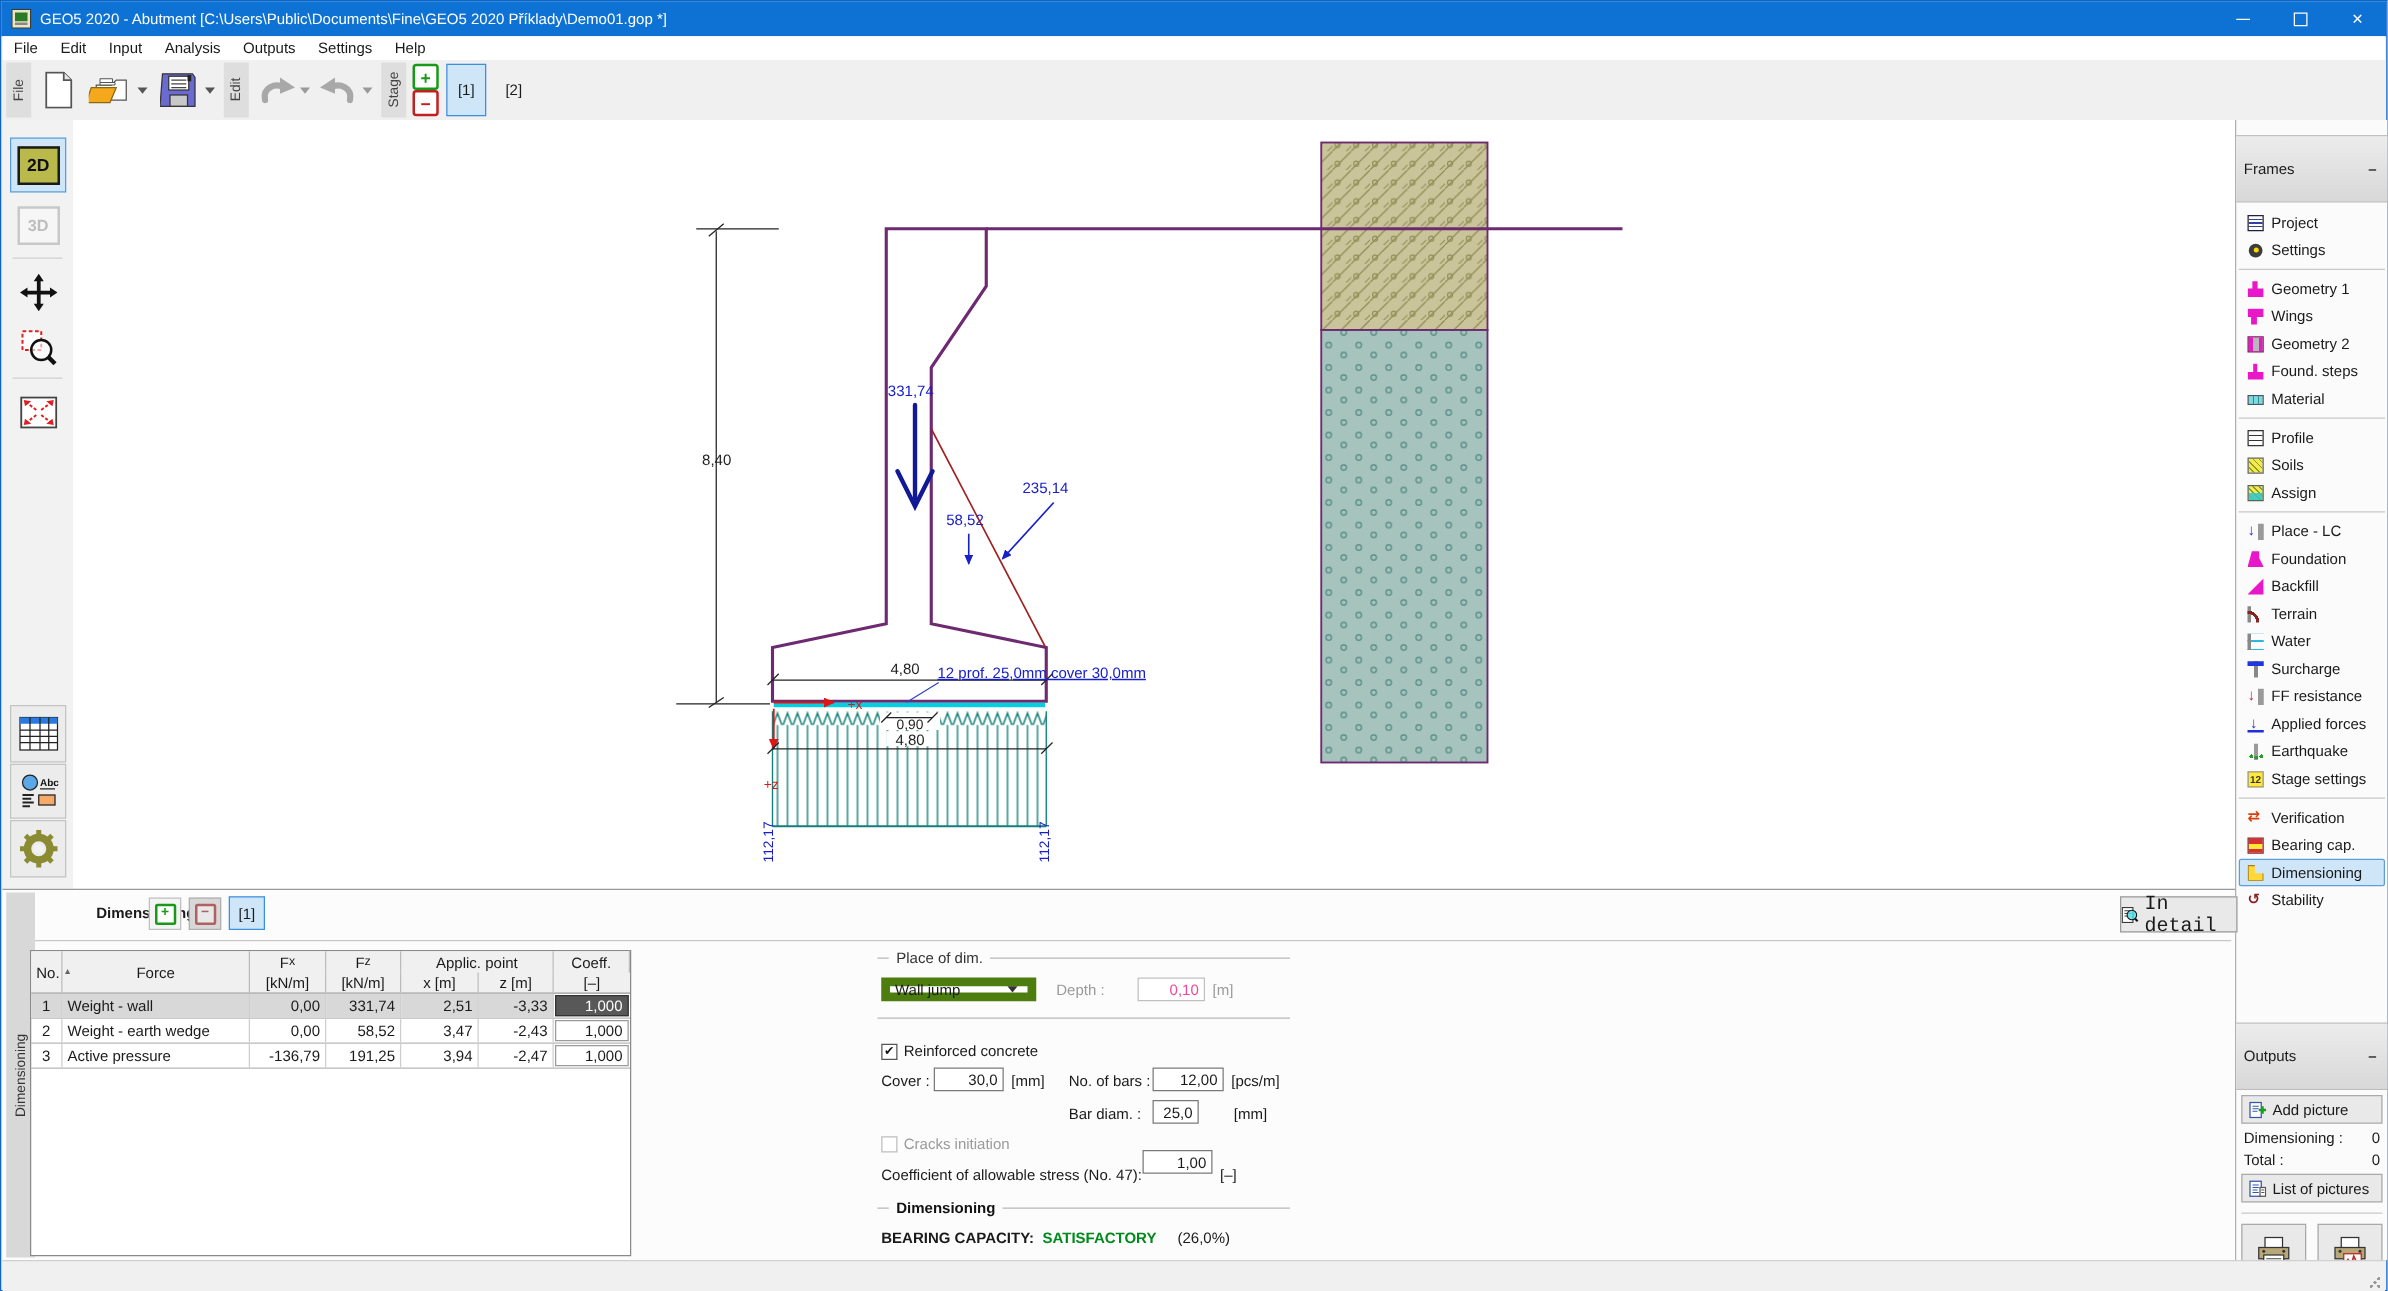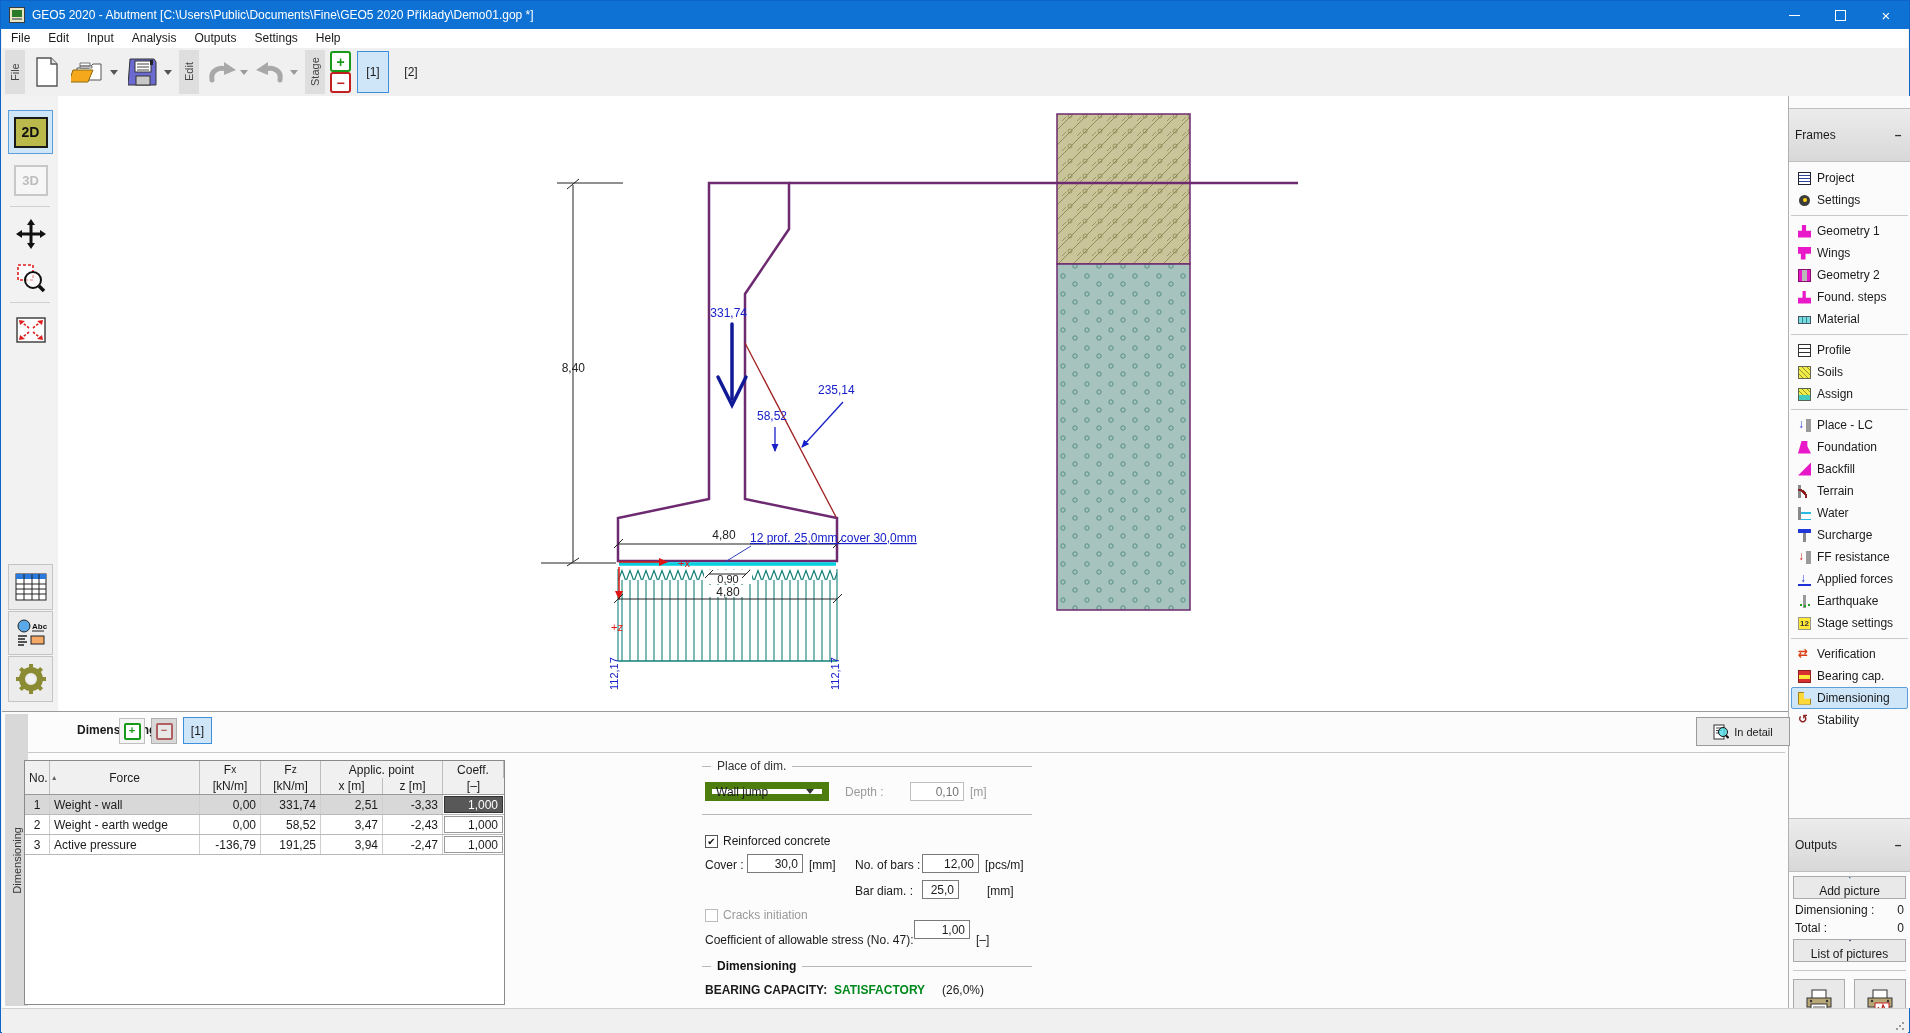--- a/index.html
+++ b/index.html
@@ -102,21 +102,21 @@
   .fi-stage-settings::after{content:"12";position:absolute;inset:0;display:flex;align-items:center;justify-content:center;
                             font-size:8px;font-weight:bold;color:#333;}
   .fi-verification::after{content:"\21C4";position:absolute;left:0;top:-2px;color:#d84010;font-weight:bold;font-size:12px;}
   .fi-bearing-cap{border:1px solid #902020;background:linear-gradient(180deg,#d83030 0 4px,#ffe838 4px 8px,#d83030 8px);}
   .fi-dimensioning{background:#ffd838;border:1px solid #a08020;
                    clip-path:polygon(0 0,45% 0,45% 55%,100% 55%,100% 100%,0 100%);}
   .fi-stability::after{content:"\21BA";position:absolute;left:0;top:-2px;color:#8b2020;font-weight:bold;font-size:12px;}
 
   .outputs{position:absolute;left:0;top:722px;right:0;}
   .obtn{display:flex;align-items:center;gap:5px;margin:4px 4px 0 4px;height:21px;background:#e9e9e9;
-        border:1px solid #aaa;padding:0 5px;font-size:12px;flex-direction:column;}
+        border:1px solid #aaa;padding:0 5px;font-size:12px;}
   .orow{display:flex;margin:4px 6px 0 6px;font-size:12px;}
   .orow .val{margin-left:auto;}
   .osep{height:1px;background:#c9c9c9;margin:8px 4px;}
   .printrow{display:flex;gap:9px;justify-content:center;margin-top:4px;}
   .pbtn{width:50px;height:46px;background:#e9e9e9;border:1px solid #aaa;display:flex;align-items:center;justify-content:center;}
 
   
   .bottom{position:absolute;left:1px;top:710px;width:1786px;height:297px;background:#fcfcfc;
           border-top:1px solid #9a9a9a;box-sizing:border-box;}
   .bp-toolbar-label{position:absolute;left:75px;top:11px;font-weight:bold;font-size:12px;}
@@ -124,21 +124,21 @@
            display:flex;align-items:center;justify-content:center;}
   .bp-minus{position:absolute;left:149px;top:6px;width:24px;height:24px;background:#d8d8d8;border:1px solid #b0b0b0;
             display:flex;align-items:center;justify-content:center;}
   .pmglyph{width:13px;height:13px;border-radius:2px;font-weight:bold;font-size:11px;line-height:11px;text-align:center;}
   .pmglyph.g{border:2px solid #189a18;color:#189a18;background:#fff;}
   .pmglyph.r{border:2px solid #b06060;color:#b06060;background:#e8e8e8;}
   .bp-stage{position:absolute;left:181px;top:5px;min-width:27px;height:25px;background:#cfe6f9;border:1px solid #3d8edc;
             display:flex;align-items:center;justify-content:center;}
   .bp-sep{position:absolute;left:24px;top:40px;width:1759px;height:1px;background:#c8c8c8;}
   .indetail{position:absolute;left:1694px;top:5px;width:92px;height:27px;background:#e9e9e9;border:1px solid #9a9a9a;
-            display:flex;align-items:center;justify-content:center;gap:5px;font-size:11px;}
+            display:flex;align-items:center;justify-content:center;gap:5px;font-size:16px;font-family:Liberation Mono, monospace;}
   .lstrip{position:absolute;left:3px;top:2px;width:23px;height:292px;background:#d8d8d8;
           display:flex;align-items:center;justify-content:center;}
   .lstrip span{writing-mode:vertical-rl;transform:rotate(180deg);font-size:11px;color:#333;}
   .ihandle{position:absolute;left:7px;top:4px;width:7px;height:13px;border-top:2px solid #555;border-bottom:2px solid #555;
            background:linear-gradient(90deg,transparent 0 3px,#555 3px 4px,transparent 4px);}
 
   
   .ftable{position:absolute;left:22px;top:48px;width:481px;height:245px;background:#fff;border:1px solid #8a8a8a;box-sizing:border-box;}
   .thead{display:grid;grid-template-columns:25px 150px 61px 60px 62px 60px 61px;grid-template-rows:17px 16px;
          background:#f0f0f0;border-bottom:1px solid #9a9a9a;}
@@ -157,21 +157,21 @@
   
   .grp{position:absolute;display:flex;align-items:center;gap:6px;}
   .gline{height:1px;background:#b8b8b8;flex:1;}
   .gdash{width:9px;height:1px;background:#b8b8b8;}
   .glabel{font-size:12px;color:#333;}
   .glabel.b{font-weight:bold;color:#111;}
   .ctl-label{position:absolute;font-size:12px;white-space:nowrap;}
   .ctl-label.dis{color:#9a9a9a;}
   .field{position:absolute;height:19px;border:1px solid #7a7a7a;background:#fff;box-sizing:border-box;
          display:flex;align-items:center;justify-content:flex-end;padding:0 4px;font-size:12px;}
-  .field.dis{border-color:#c0c0c0;color:#737373;}
+  .field.dis{border-color:#c0c0c0;color:#ec4899;}
   .select{position:absolute;height:19px;border:7px solid #4d7c0f;background:#fff;box-sizing:border-box;
           display:flex;align-items:center;padding:0 4px;font-size:12px;}
   .select .caret{margin-left:auto;border-top-color:#333;}
   .cb{position:absolute;width:11px;height:11px;border:1px solid #555;background:#fff;display:flex;
       align-items:center;justify-content:center;font-size:10px;line-height:1;color:#111;}
   .cb.dis{border-color:#bdbdbd;}
   .hsep{position:absolute;height:1px;background:#b8b8b8;}
   .okgreen{color:#00891c;font-weight:bold;}
 
   .statusstrip{position:absolute;left:1px;right:1px;top:1007px;height:25px;background:#f0f0f0;border-top:1px solid #d0d0d0;}

